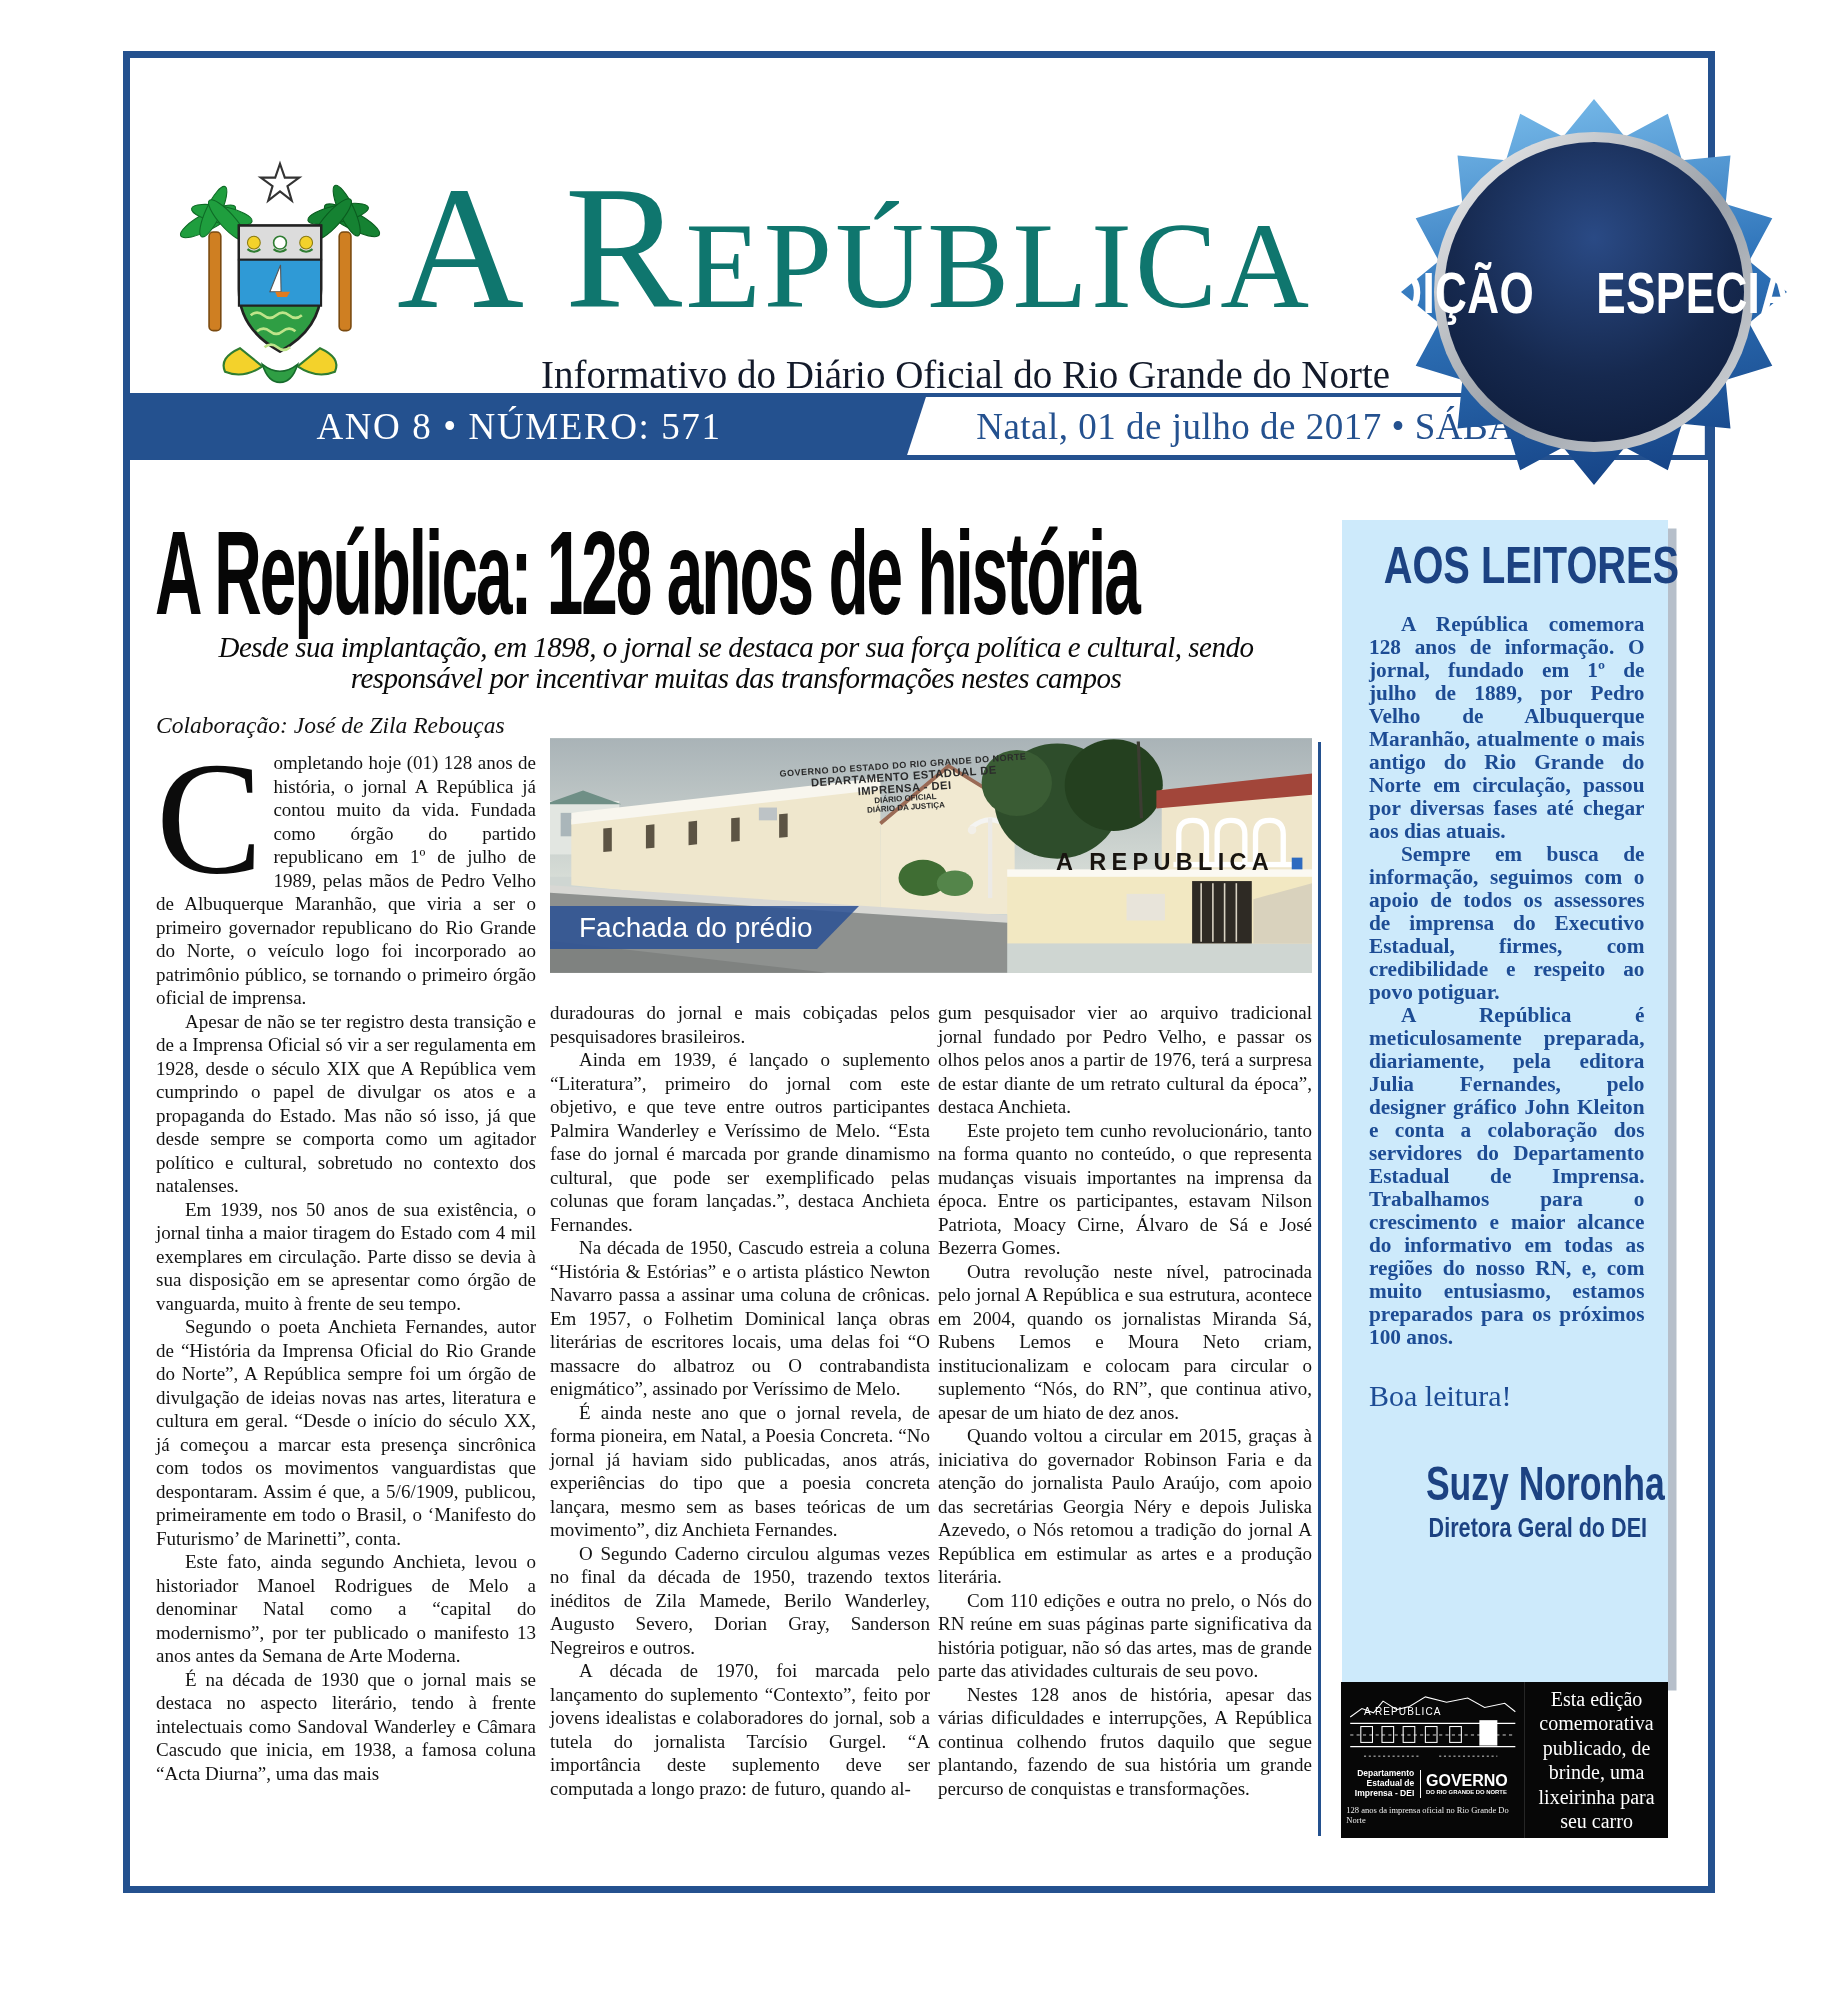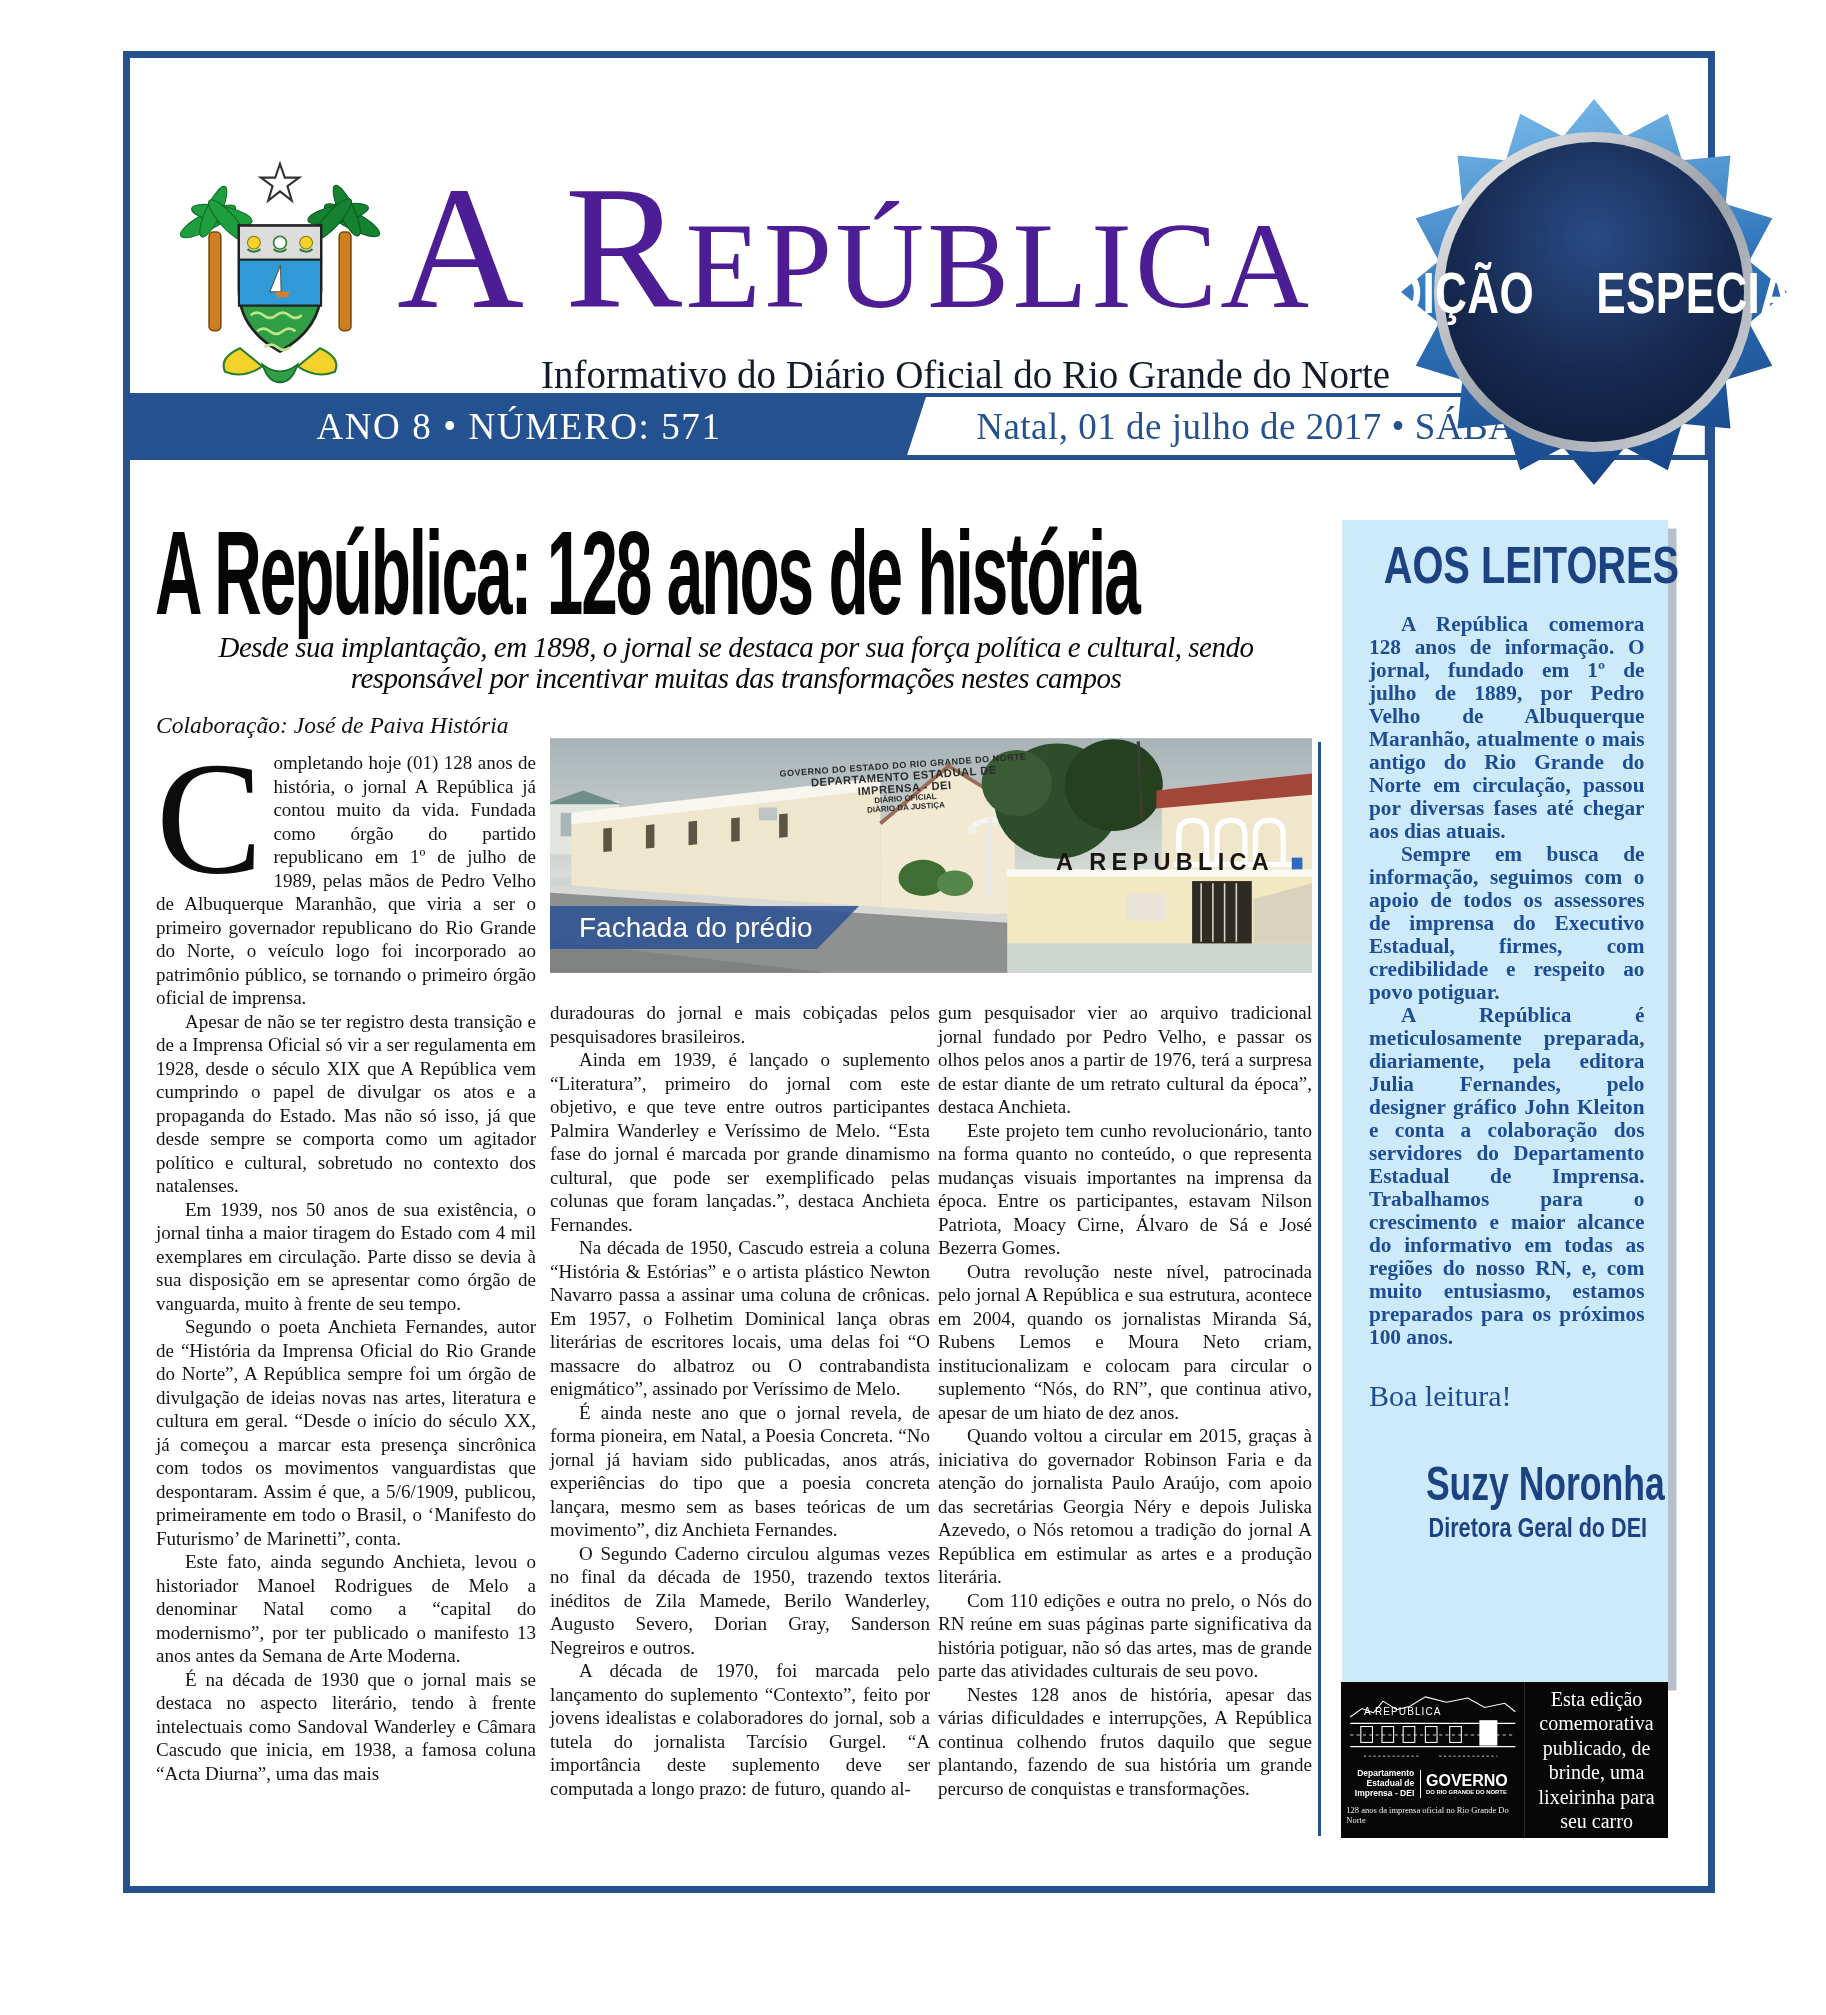--- a/index.html
+++ b/index.html
@@ -4,21 +4,21 @@
 <style>
   html,body { margin:0; padding:0; background:#ffffff; }
   .page { position:relative; width:1826px; height:2015px; background:#ffffff;
           font-family:"Liberation Serif", serif; overflow:hidden; }
 
   .frame { position:absolute; left:123px; top:51px; width:1578px; height:1828px;
            border:7px solid #24518f; background:#fff; }
 
   
   .coat { position:absolute; left:176px; top:152px; width:208px; height:240px; }
-  .masthead-title { position:absolute; left:397px; top:160px; color:#4c1d95;
+  .masthead-title { position:absolute; left:397px; top:160px; color:#0f766e;
                     font-variant:small-caps; font-size:176px; line-height:176px;
                     letter-spacing:3.2px; white-space:nowrap; }
   .masthead-sub { position:absolute; left:541px; top:352px; color:#131a2a;
                   font-size:39px; white-space:nowrap; }
 
   
   .badge { position:absolute; left:1401px; top:99px; width:386px; height:386px; z-index:6; }
   .badge-star { position:absolute; inset:0;
     background:linear-gradient(170deg,#7fc2ef 0%,#2f74ba 48%,#123c7e 100%);
     clip-path:polygon(100% 50%,90.2% 58%,96.19% 69.13%,84.1% 72.8%,85.36% 85.36%,72.8% 84.1%,69.13% 96.19%,58% 90.2%,50% 100%,42% 90.2%,30.87% 96.19%,27.2% 84.1%,14.64% 85.36%,15.9% 72.8%,3.81% 69.13%,9.8% 58%,0% 50%,9.8% 42%,3.81% 30.87%,15.9% 27.2%,14.64% 14.64%,27.2% 15.9%,30.87% 3.81%,42% 9.8%,50% 0%,58% 9.8%,69.13% 3.81%,72.8% 15.9%,85.36% 14.64%,84.1% 27.2%,96.19% 30.87%,90.2% 42%); }
@@ -178,21 +178,21 @@
   <div class="datebar">
     <div class="datebar-band"></div>
     <div class="datebar-left">ANO 8 • NÚMERO: 571</div>
     <div class="datebar-date">Natal, 01 de julho de 2017 • SÁBADO</div>
   </div>
 
   <div class="headline">
     <span>A República: 128 anos de história</span>
   </div>
   <div class="subhead">Desde sua implantação, em 1898, o jornal se destaca por sua força política e cultural, sendo responsável por incentivar muitas das transformações nestes campos</div>
-  <div class="byline">Colaboração: José de Paiva História</div>
+  <div class="byline">Colaboração: José de Zila Rebouças</div>
 
   <div class="col col1">
     <p class="noindent"><span class="dropcap">C</span><span>ompletando hoje (01) 128 anos de história, o jornal A República já contou muito da vida. Fundada como órgão do partido republicano em 1º de julho de 1989, pelas mãos de Pedro Velho de Albuquerque Maranhão, que viria a ser o primeiro governador republicano do Rio Grande do Norte, o veículo logo foi incorporado ao patrimônio público, se tornando o primeiro órgão oficial de imprensa.</span></p>
     <p>Apesar de não se ter registro desta transição e de a Imprensa Oficial só vir a ser regulamenta em 1928, desde o século XIX que A República vem cumprindo o papel de divulgar os atos e a propaganda do Estado. Mas não só isso, já que desde sempre se comporta como um agitador político e cultural, sobretudo no contexto dos natalenses.</p>
     <p>Em 1939, nos 50 anos de sua existência, o jornal tinha a maior tiragem do Estado com 4 mil exemplares em circulação. Parte disso se devia à sua disposição em se apresentar como órgão de vanguarda, muito à frente de seu tempo.</p>
     <p>Segundo o poeta Anchieta Fernandes, autor de “História da Imprensa Oficial do Rio Grande do Norte”, A República sempre foi um órgão de divulgação de ideias novas nas artes, literatura e cultura em geral. “Desde o início do século XX, já começou a marcar esta presença sincrônica com todos os movimentos vanguardistas que despontaram. Assim é que, a 5/6/1909, publicou, primeiramente em todo o Brasil, o ‘Manifesto do Futurismo’ de Marinetti”, conta.</p>
     <p>Este fato, ainda segundo Anchieta, levou o historiador Manoel Rodrigues de Melo a denominar Natal como a “capital do modernismo”, por ter publicado o manifesto 13 anos antes da Semana de Arte Moderna.</p>
     <p>É na década de 1930 que o jornal mais se destaca no aspecto literário, tendo à frente intelectuais como Sandoval Wanderley e Câmara Cascudo que inicia, em 1938, a famosa coluna “Acta Diurna”, uma das mais</p>
   </div>
 

